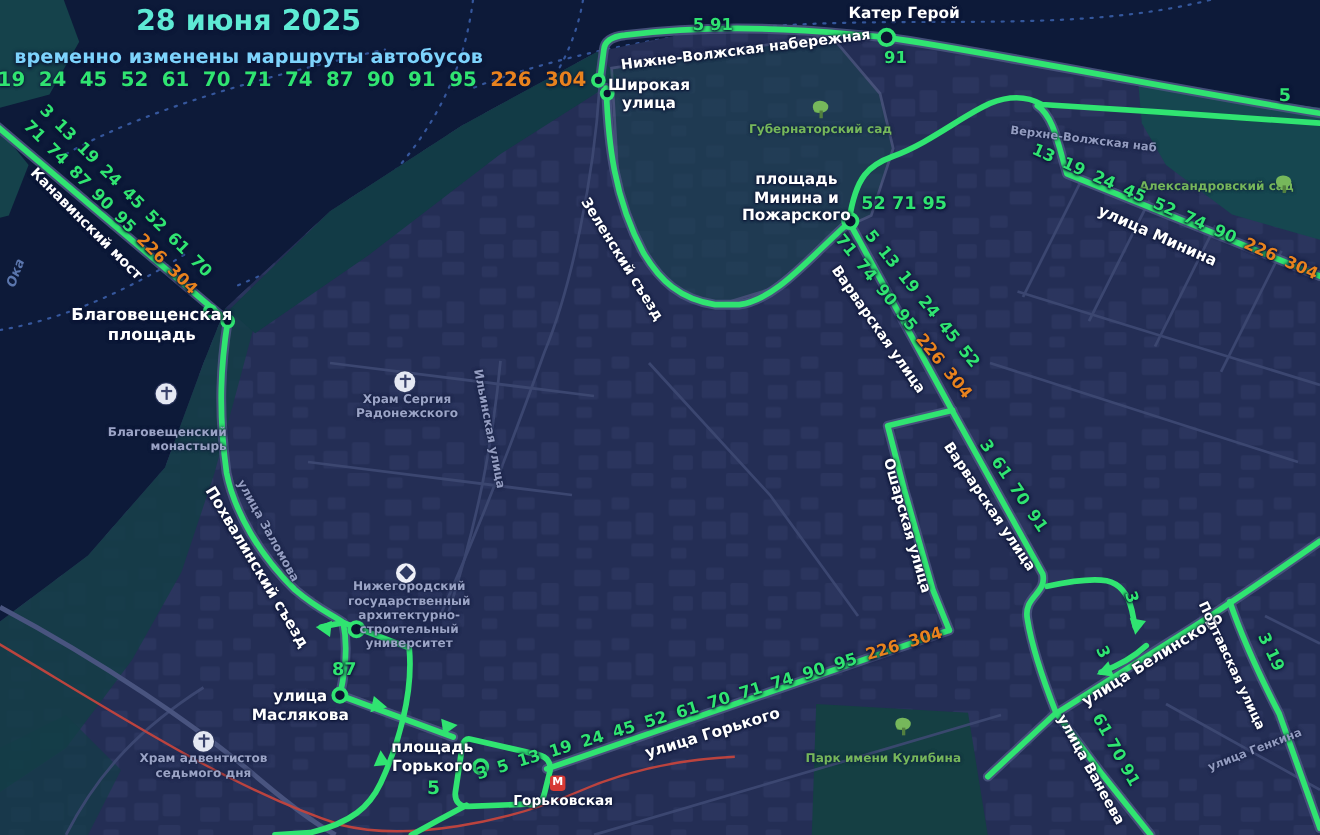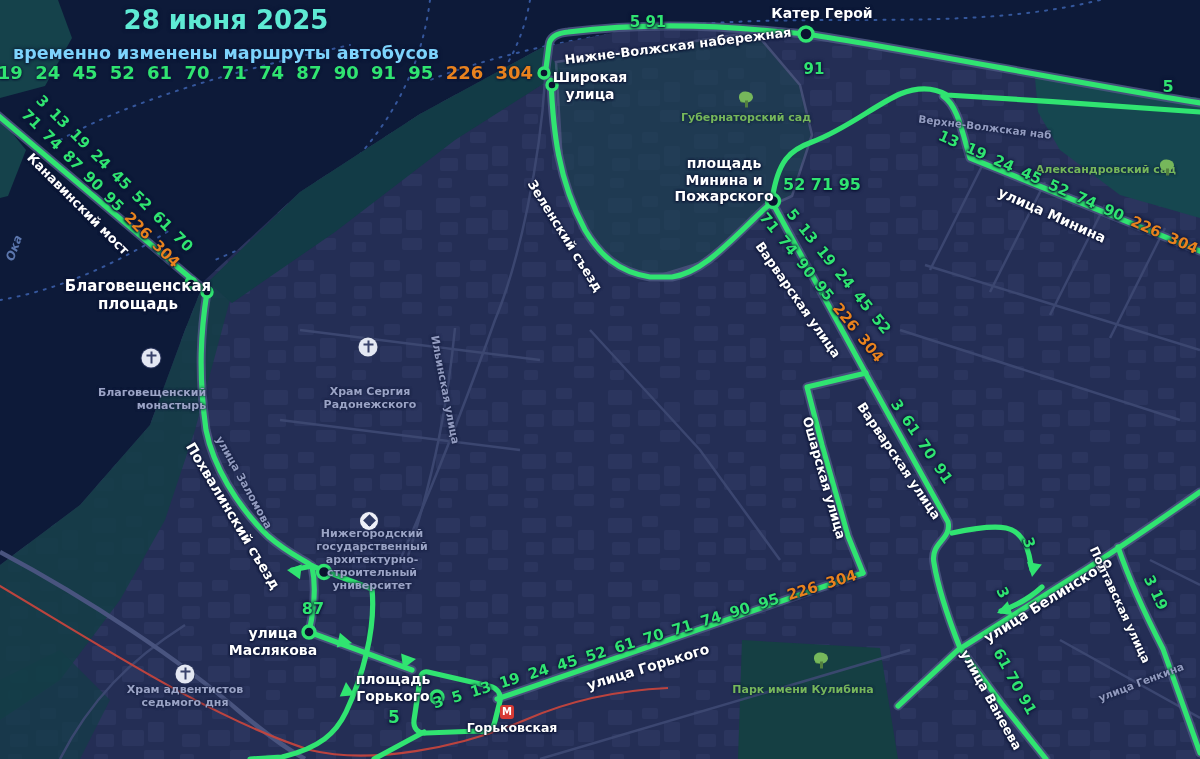--- a/index.html
+++ b/index.html
@@ -166,21 +166,21 @@
       <circle cx="207" cy="292" r="5"></circle>
       <circle cx="324" cy="572" r="6.5"></circle>
       <circle cx="309" cy="632" r="6"></circle>
       <circle cx="437" cy="697" r="6"></circle>
     </g>
   </svg>
 
   <div id="labels-layer">
       <div class="lbl street-white" style="left: 822px; top: 13px; transform: translate(-50%, -50%) rotate(0deg); font-size: 14px;">Катер Герой</div>
       <div class="lbl num" style="left: 648px; top: 23px; transform: translate(-50%, -50%) rotate(0deg); font-size: 15px;">5 91</div>
-      <div class="lbl num" style="left: 804px; top: 70px; transform: translate(-50%, -50%) rotate(0deg); font-size: 15px; padding-left: 20px;">91</div>
+      <div class="lbl num" style="left: 804px; top: 53px; transform: translate(-50%, -50%) rotate(0deg); font-size: 15px; padding-left: 20px;">91</div>
       <div class="lbl street-white" style="left: 678px; top: 46px; transform: translate(-50%, -50%) rotate(-7deg); font-size: 13px;">Нижне-Волжская набережная</div>
       <div class="lbl street-white" style="left: 590px; top: 86px; transform: translate(-50%, -50%) rotate(0deg); font-size: 14px;">
         <div>Широкая</div>
         <div>улица</div>
       </div>
       <div class="lbl num" style="left: 1168px; top: 87px; transform: translate(-50%, -50%) rotate(0deg); font-size: 16px;">5</div>
       <div class="lbl street-grey" style="left: 985px; top: 127px; transform: translate(-50%, -50%) rotate(7deg); font-size: 10.5px;">Верхне-Волжская наб</div>
       <div class="lbl poi-green" style="left: 1106px; top: 170px; transform: translate(-50%, -50%) rotate(0deg);">Александровский сад</div>
       <div class="lbl poi-green" style="left: 746px; top: 118px; transform: translate(-50%, -50%) rotate(0deg);">Губернаторский сад</div>
       <div class="lbl street-white" style="left: 724px; top: 180px; transform: translate(-50%, -50%) rotate(0deg); font-size: 14px;">
@@ -196,21 +196,21 @@
       <div class="lbl street-white" style="left: 78px; top: 204px; transform: translate(-50%, -50%) rotate(45deg); font-size: 13px;">Канавинский мост</div>
       <div class="lbl water" style="left: 14px; top: 248px; transform: translate(-50%, -50%) rotate(-70deg);">Ока</div>
       <div class="lbl street-white" style="left: 138px; top: 296px; transform: translate(-50%, -50%) rotate(0deg); font-size: 15px;">
         <div>Благовещенская</div>
         <div>площадь</div>
       </div>
       <div class="lbl poi-grey" style="left: 152px; top: 400px; transform: translate(-50%, -50%) rotate(0deg); text-align: right;">
         <div>Благовещенский</div>
         <div>монастырь</div>
       </div>
-      <div class="lbl poi-grey" style="left: 370px; top: 370px; transform: translate(-50%, -50%) rotate(0deg); margin-top: 29px;">
+      <div class="lbl poi-grey" style="left: 370px; top: 370px; transform: translate(-50%, -50%) rotate(0deg);">
         <div>Храм Сергия</div>
         <div>Радонежского</div>
       </div>
       <div class="lbl street-white" style="left: 565px; top: 236px; transform: translate(-50%, -50%) rotate(58deg); font-size: 13px;">Зеленский съезд</div>
       <div class="lbl street-grey" style="left: 444px; top: 390px; transform: translate(-50%, -50%) rotate(79deg);">Ильинская улица</div>
       <div class="lbl street-grey" style="left: 243px; top: 483px; transform: translate(-50%, -50%) rotate(61deg);">улица Заломова</div>
       <div class="lbl street-white" style="left: 233px; top: 516px; transform: translate(-50%, -50%) rotate(59deg); font-size: 14px;">Похвалинский съезд</div>
       <div class="lbl poi-grey" style="left: 372px; top: 560px; transform: translate(-50%, -50%) rotate(0deg);">
         <div>Нижегородский</div>
         <div>государственный</div>

